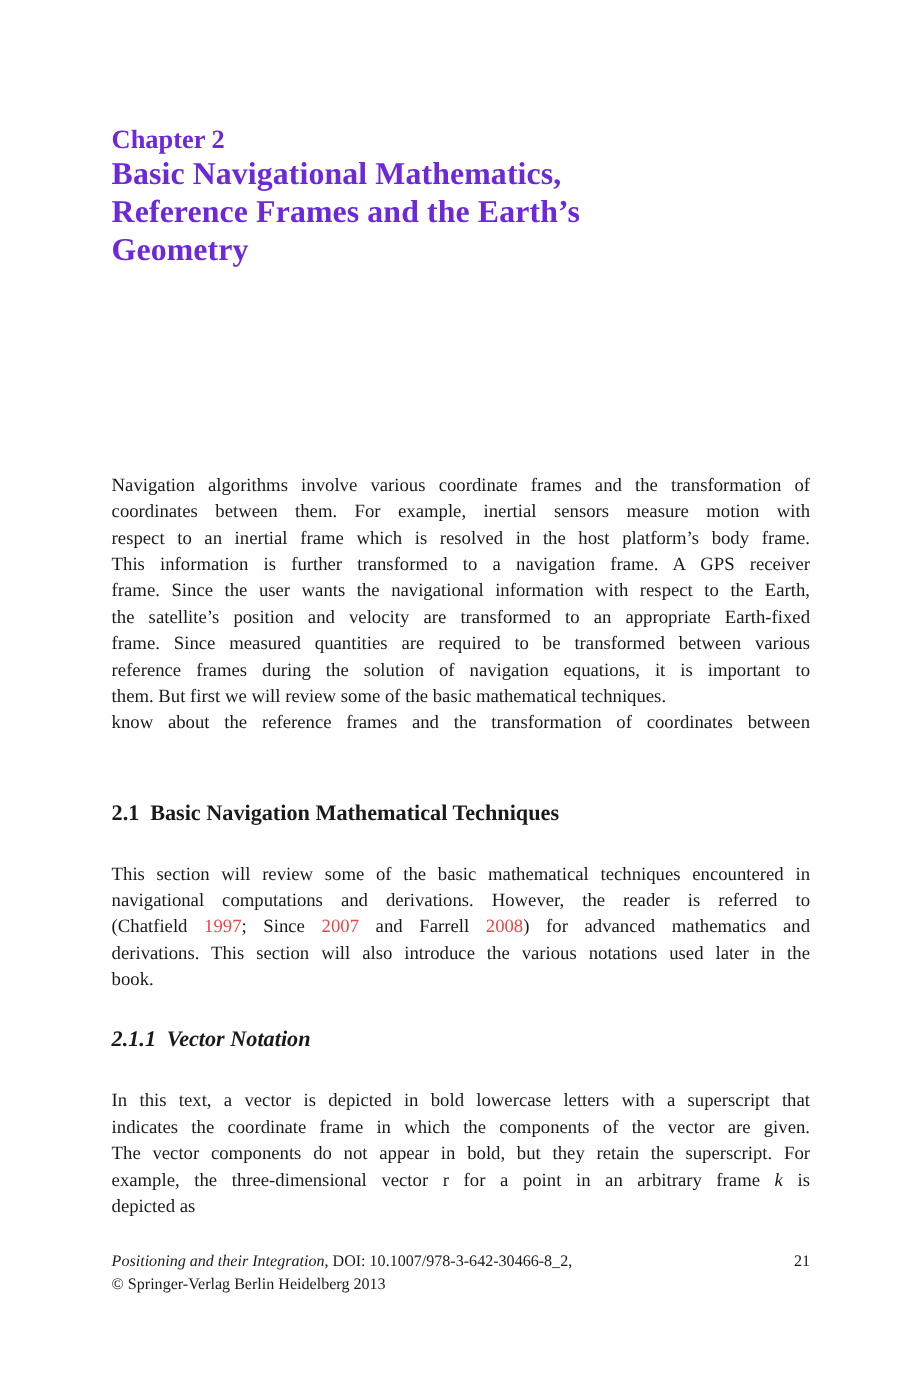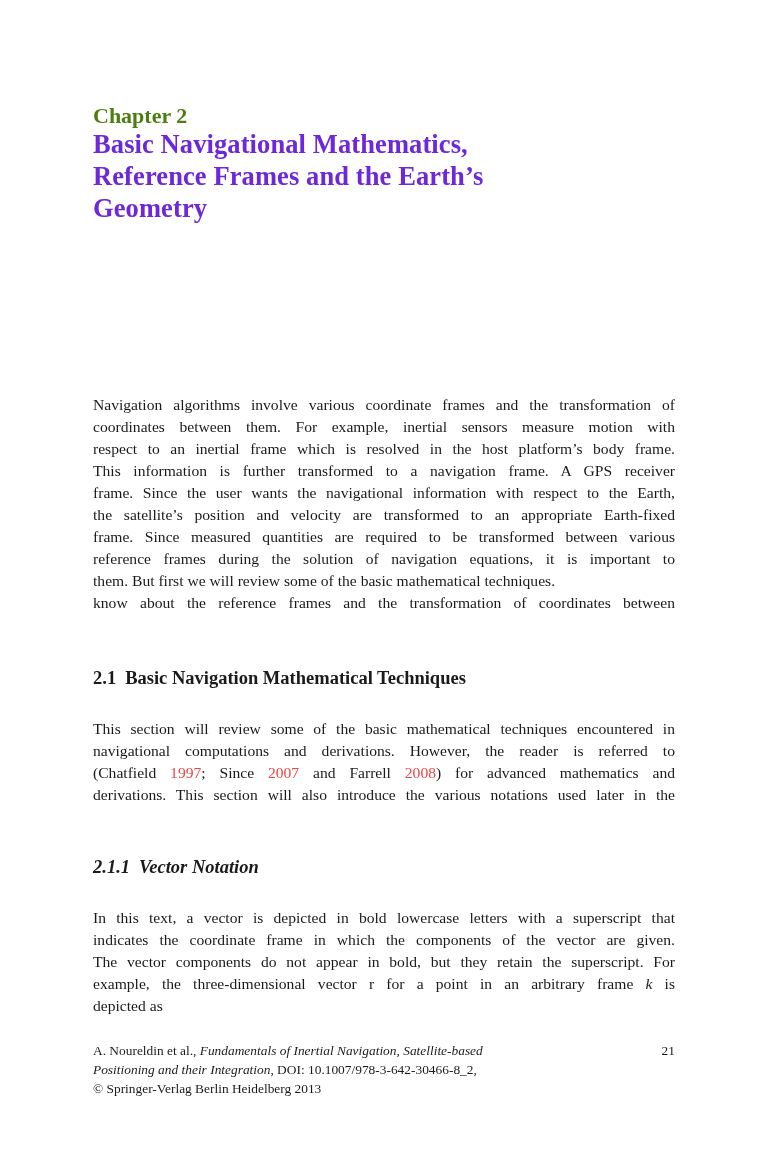--- a/index.html
+++ b/index.html
@@ -22,21 +22,21 @@
       width: 582px;
     }
     .chapter-label {
       position: absolute;
       top: 103px;
       left: 0;
       font-size: 22px;
       font-weight: bold;
       line-height: 26px;
       margin: 0;
-      color: #4d7c0f;
+      color: #6d28d9;
     }
     .chapter-title {
       position: absolute;
       top: 128px;
       left: 0;
       width: 520px;
       font-size: 26.5px;
       font-weight: bold;
       line-height: 32px;
       margin: 0;
@@ -135,32 +135,32 @@
     <span class="line">know about the reference frames and the transformation of coordinates between</span>
   </p>
 
   <h3 class="sec-heading"><span class="num">2.1</span><span>Basic Navigation Mathematical Techniques</span></h3>
 
   <p class="para sec-para">
     <span class="line">This section will review some of the basic mathematical techniques encountered in</span>
     <span class="line">navigational computations and derivations. However, the reader is referred to</span>
     <span class="line"><span>(Chatfield </span><a class="cite-link">1997</a><span>; Since </span><a class="cite-link">2007</a><span> and Farrell </span><a class="cite-link">2008</a><span>) for advanced mathematics and</span></span>
     <span class="line">derivations. This section will also introduce the various notations used later in the</span>
+    <span class="line last">book.</span>
   </p>
 
   <h4 class="subsec-heading"><span class="num">2.1.1</span><span>Vector Notation</span></h4>
 
   <p class="para vec-para">
     <span class="line">In this text, a vector is depicted in bold lowercase letters with a superscript that</span>
     <span class="line">indicates the coordinate frame in which the components of the vector are given.</span>
     <span class="line">The vector components do not appear in bold, but they retain the superscript. For</span>
     <span class="line"><span>example, the three-dimensional vector r for a point in an arbitrary frame </span><em>k</em><span> is</span></span>
     <span class="line last">depicted as</span>
   </p>
 
   <div class="footer">
-    <span class="fline"><span>A. Noureldin et al., </span><em>Fundamentals of Inertial Navigation, Satellite-based</em></span>
     <span class="fline"><em>Positioning and their Integration</em><span>, DOI: 10.1007/978-3-642-30466-8_2,</span></span>
     <span class="fline">© Springer-Verlag Berlin Heidelberg 2013</span>
     <span class="page-num">21</span>
   </div>
 
 </div>
 
 </body></html>

